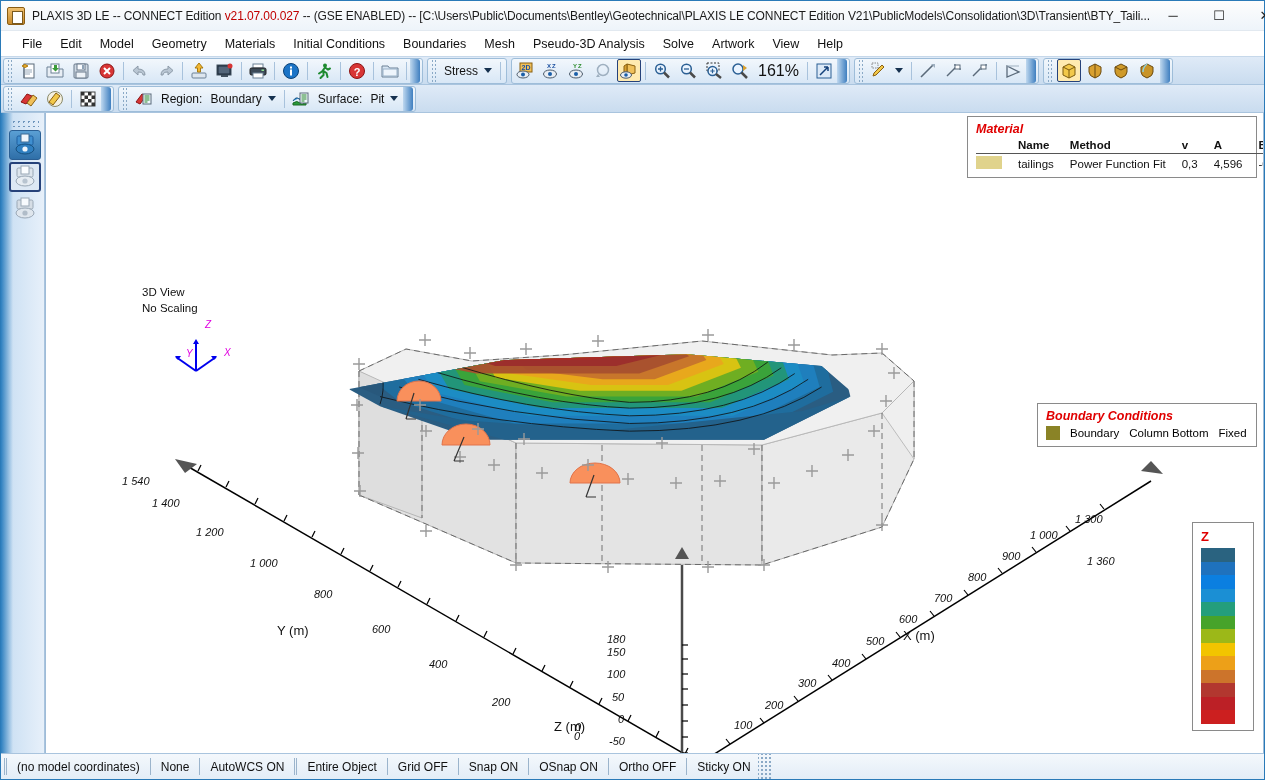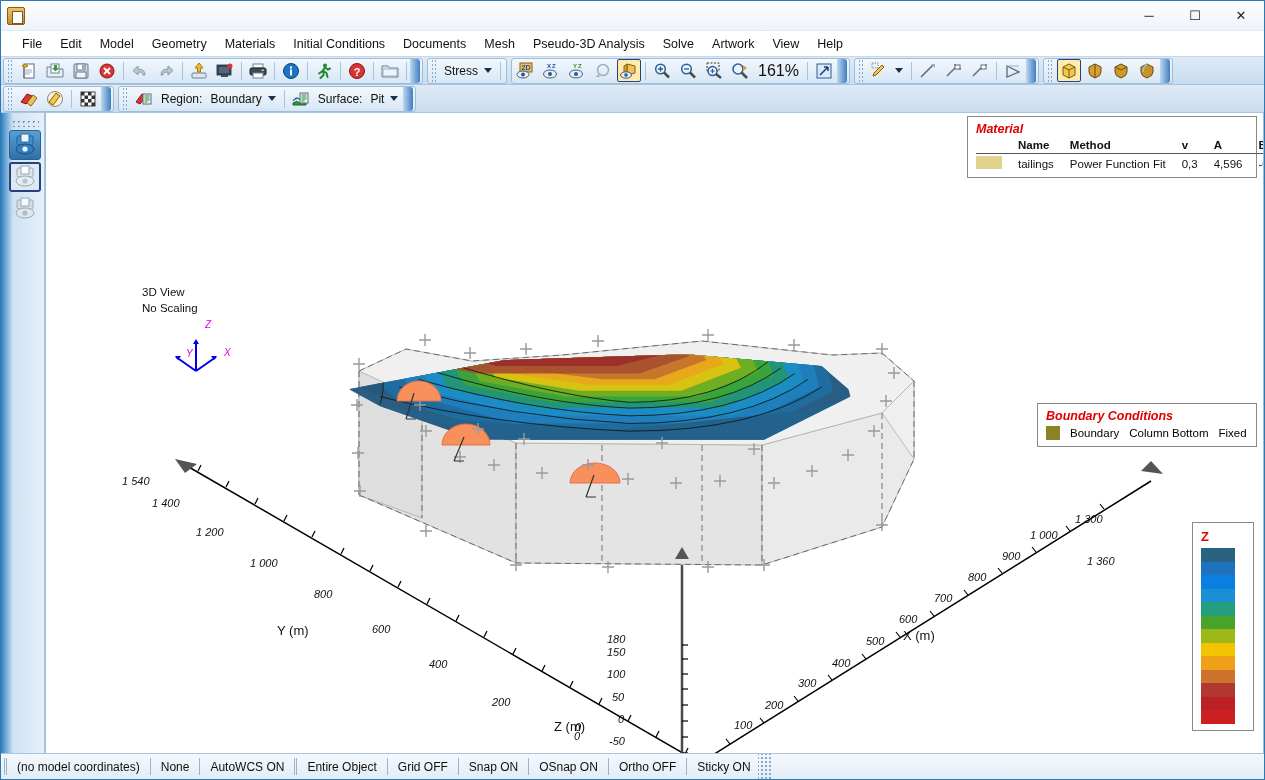--- a/index.html
+++ b/index.html
@@ -208,35 +208,36 @@
 
   svg { display: block; }
 </style>
 </head>
 <body>
 
 <div class="app">
 
   <div class="titlebar">
     <div class="title-icon"></div>
+    <div class="title-text"><span>PLAXIS 3D LE -- CONNECT Edition </span><span class="title-ver">v21.07.00.027</span><span> -- (GSE ENABLED) -- [C:\Users\Public\Documents\Bentley\Geotechnical\PLAXIS LE CONNECT Edition V21\PublicModels\Consolidation\3D\Transient\BTY_Taili...</span></div>
     <div class="win-buttons">
       <div class="win-btn">─</div>
       <div class="win-btn">☐</div>
       <div class="win-btn close">✕</div>
     </div>
   </div>
 
   <div class="menubar">
     <div class="menu-item">File</div>
     <div class="menu-item">Edit</div>
     <div class="menu-item">Model</div>
     <div class="menu-item">Geometry</div>
     <div class="menu-item">Materials</div>
     <div class="menu-item">Initial Conditions</div>
-    <div class="menu-item">Documents</div>
+    <div class="menu-item">Boundaries</div>
     <div class="menu-item">Mesh</div>
     <div class="menu-item">Pseudo-3D Analysis</div>
     <div class="menu-item">Solve</div>
     <div class="menu-item">Artwork</div>
     <div class="menu-item">View</div>
     <div class="menu-item">Help</div>
   </div>
 
   <div class="toolbar-row">
 

